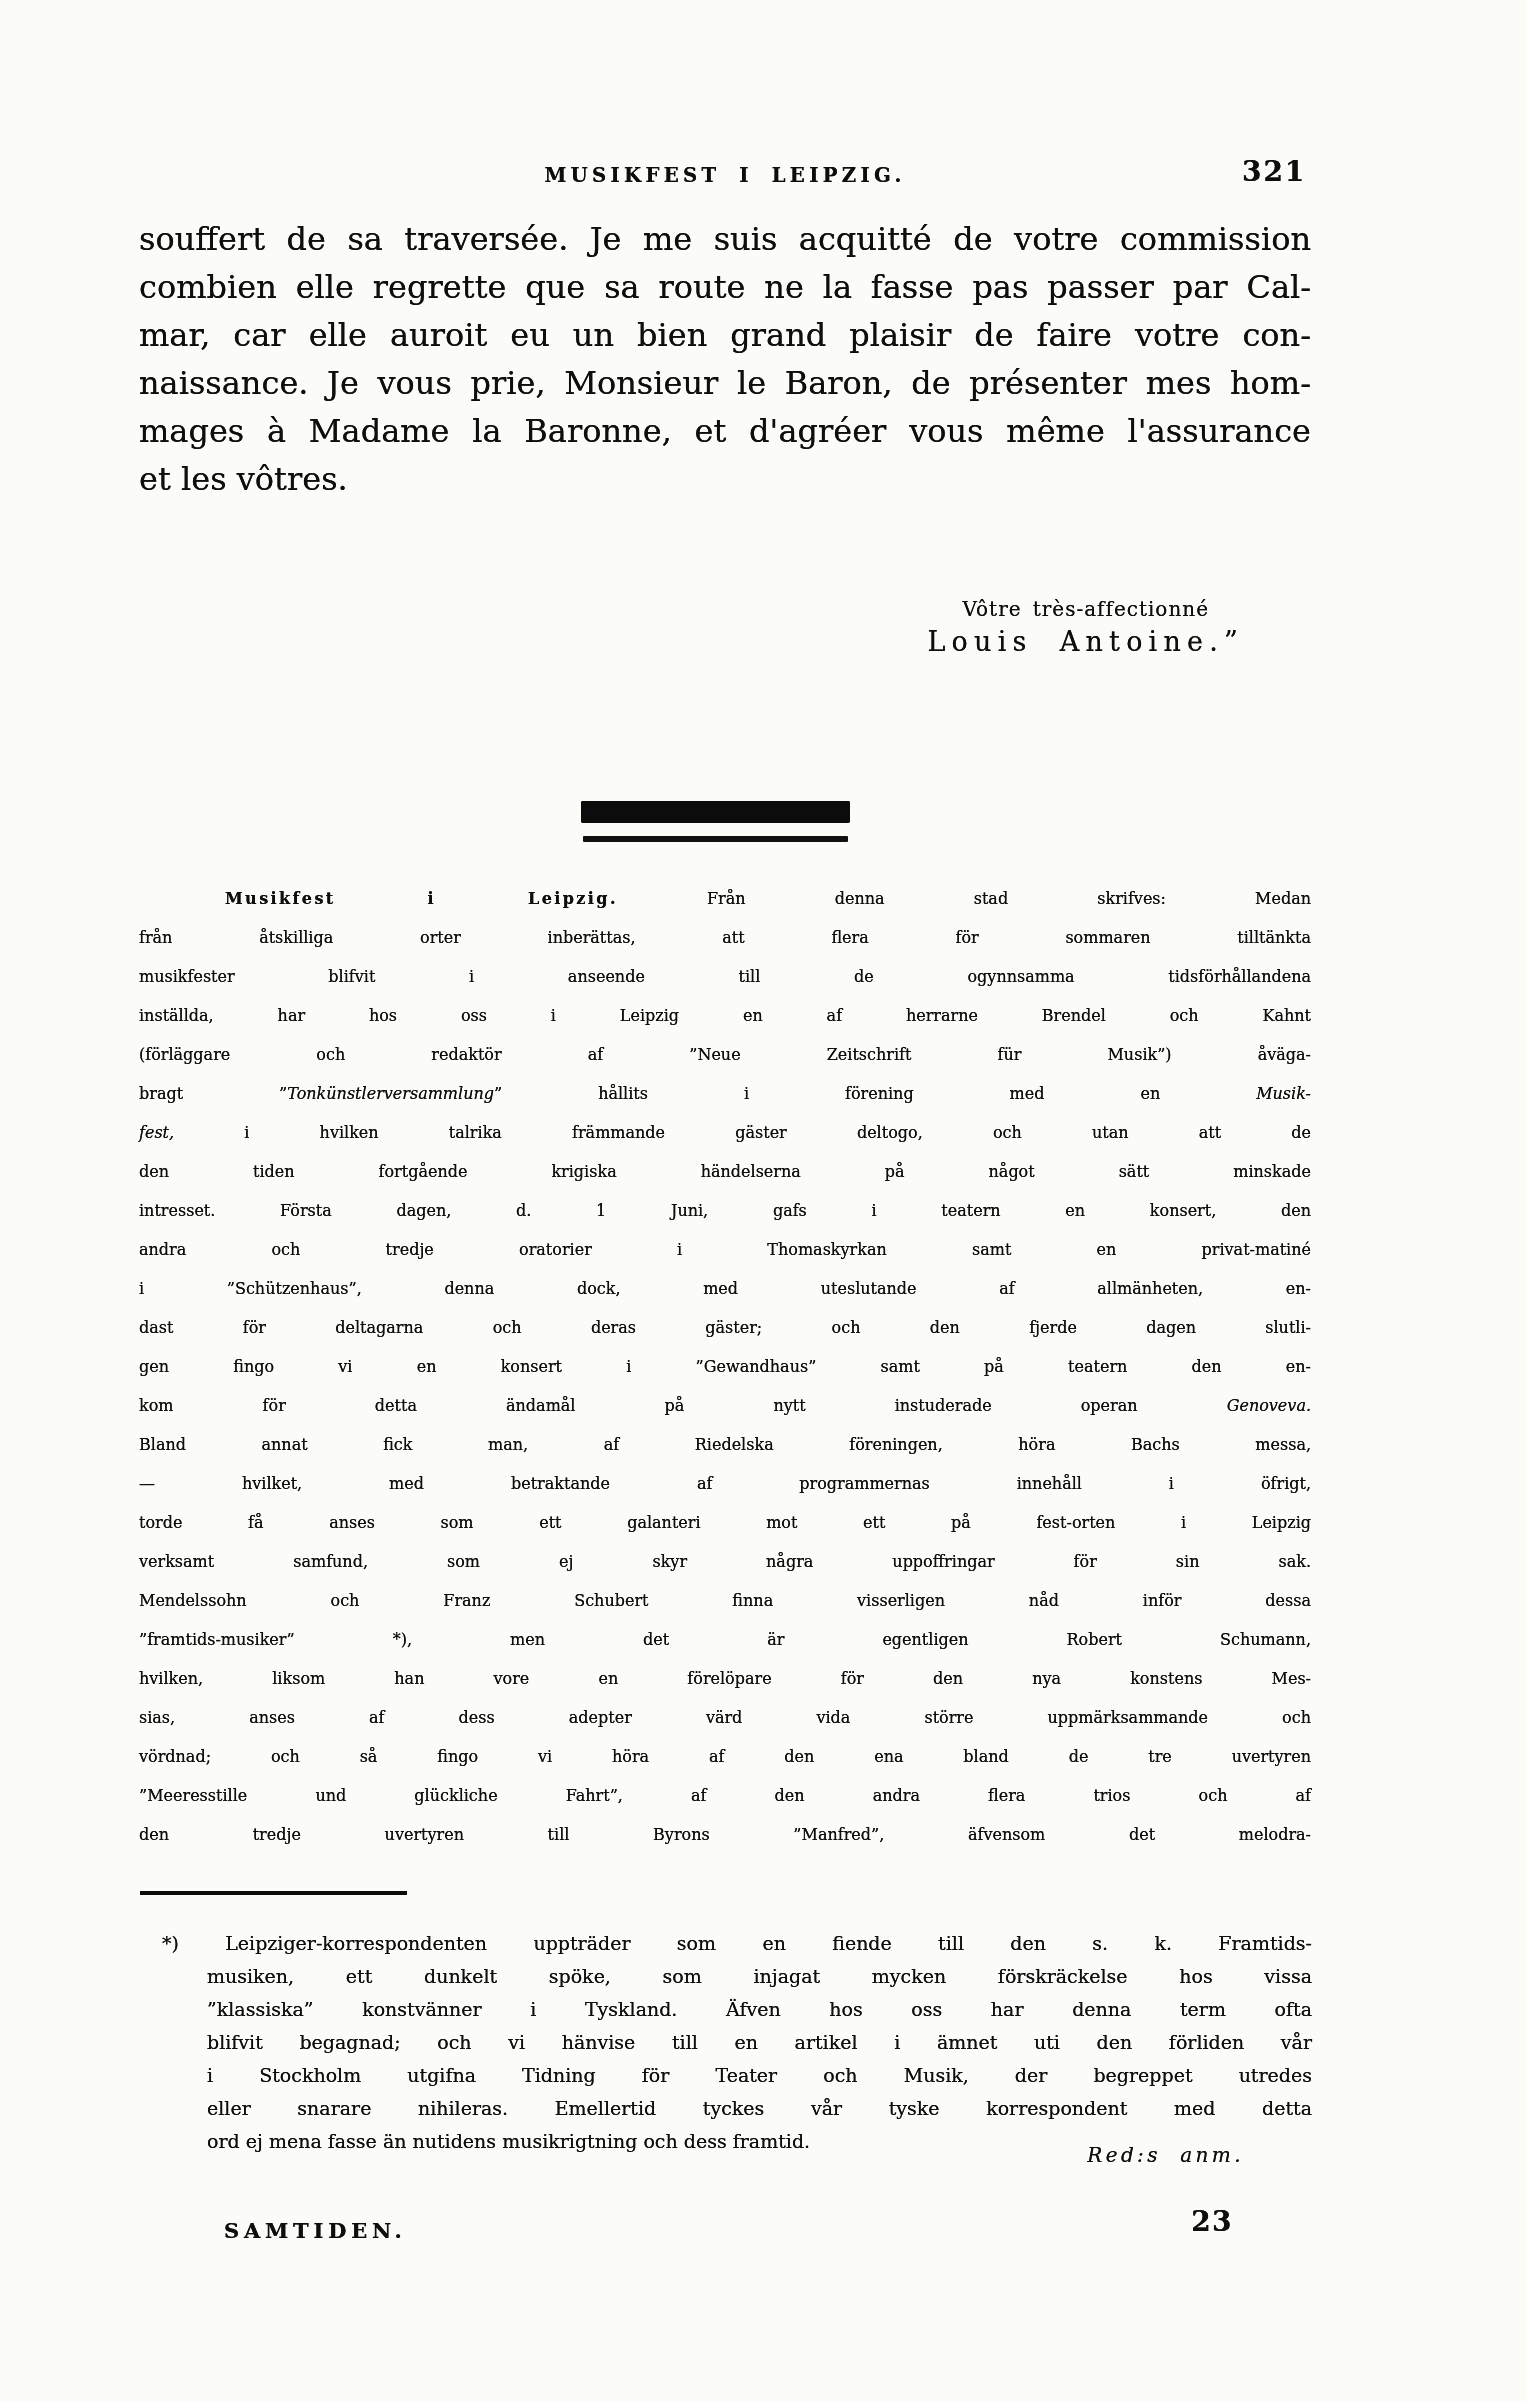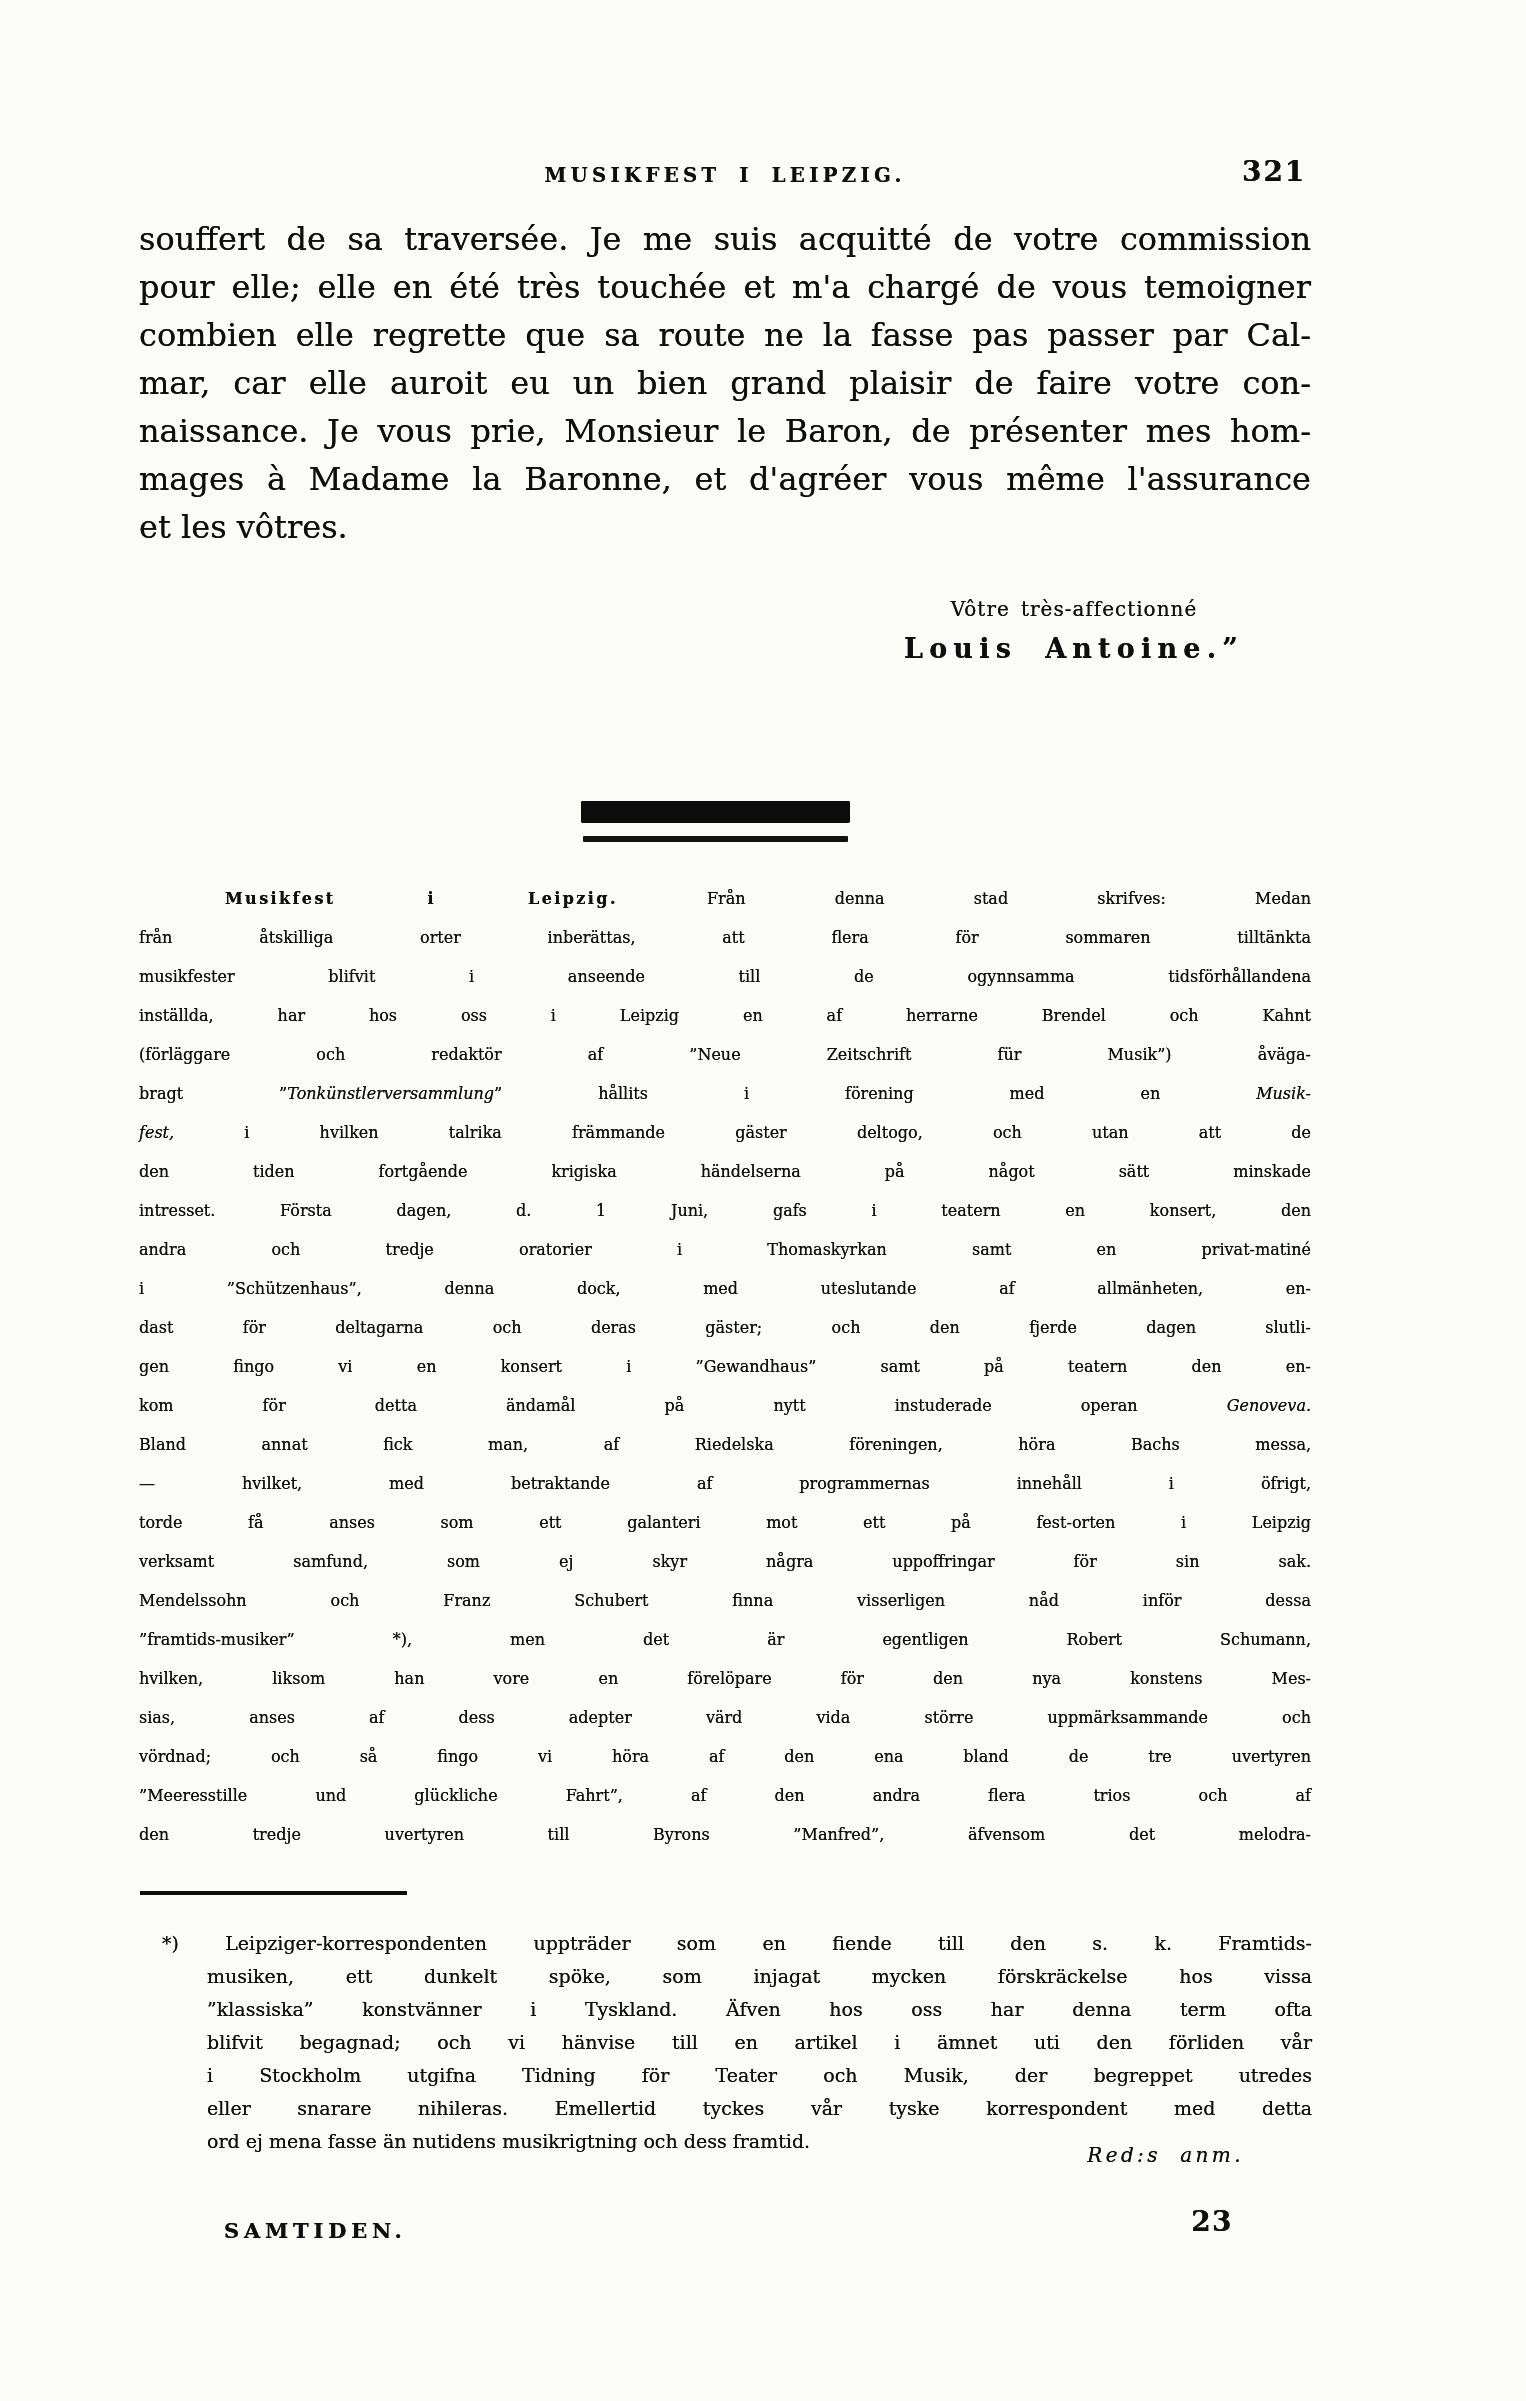--- a/index.html
+++ b/index.html
@@ -34,22 +34,22 @@
   .seg-bold-spaced{font-weight:700;letter-spacing:2.4px;}
   
   .letter{
     position:absolute;top:215px;left:139px;width:1172px;
     font-size:32px;line-height:48px;
   }
   
   .signature{position:absolute;top:595px;right:282px;text-align:center;}
   .sig-closing{font-size:20px;line-height:29px;letter-spacing:1px;word-spacing:3.8px;}
   .sig-name{
-    margin-top:9px;
-    font-size:27px;font-weight:700;
+    margin-top:2px;
+    font-size:27px;font-weight:400;
     letter-spacing:6.2px;word-spacing:12.5px;
   }
   
   .divider-thick{
     position:absolute;top:801px;left:581px;width:269px;height:22px;
     background:#0c0c0c;border-radius:1.4px;
   }
   .divider-thin{
     position:absolute;top:836px;left:583px;width:265px;height:5.8px;
     background:#111;border-radius:1px;
@@ -90,21 +90,20 @@
 
 <div class="page">
 
   <div class="header">
     <div class="running-title">MUSIKFEST I LEIPZIG.</div>
     <div class="page-number">321</div>
   </div>
 
   <div class="letter">
       <div class="ln"><span class="seg-normal">souffert de sa traversée. Je me suis acquitté de votre commission</span></div>
-      <div class="ln"><span class="seg-normal">pour elle; elle en été très touchée et m'a chargé de vous temoigner</span></div>
       <div class="ln"><span class="seg-normal">combien elle regrette que sa route ne la fasse pas passer par Cal-</span></div>
       <div class="ln"><span class="seg-normal">mar, car elle auroit eu un bien grand plaisir de faire votre con-</span></div>
       <div class="ln"><span class="seg-normal">naissance. Je vous prie, Monsieur le Baron, de présenter mes hom-</span></div>
       <div class="ln"><span class="seg-normal">mages à Madame la Baronne, et d'agréer vous même l'assurance</span></div>
       <div class="ln nj"><span class="seg-normal">et les vôtres.</span></div>
     </div>
 
   <div class="signature">
     <div class="sig-closing">Vôtre très-affectionné</div>
     <div class="sig-name">Louis Antoine.”</div>

